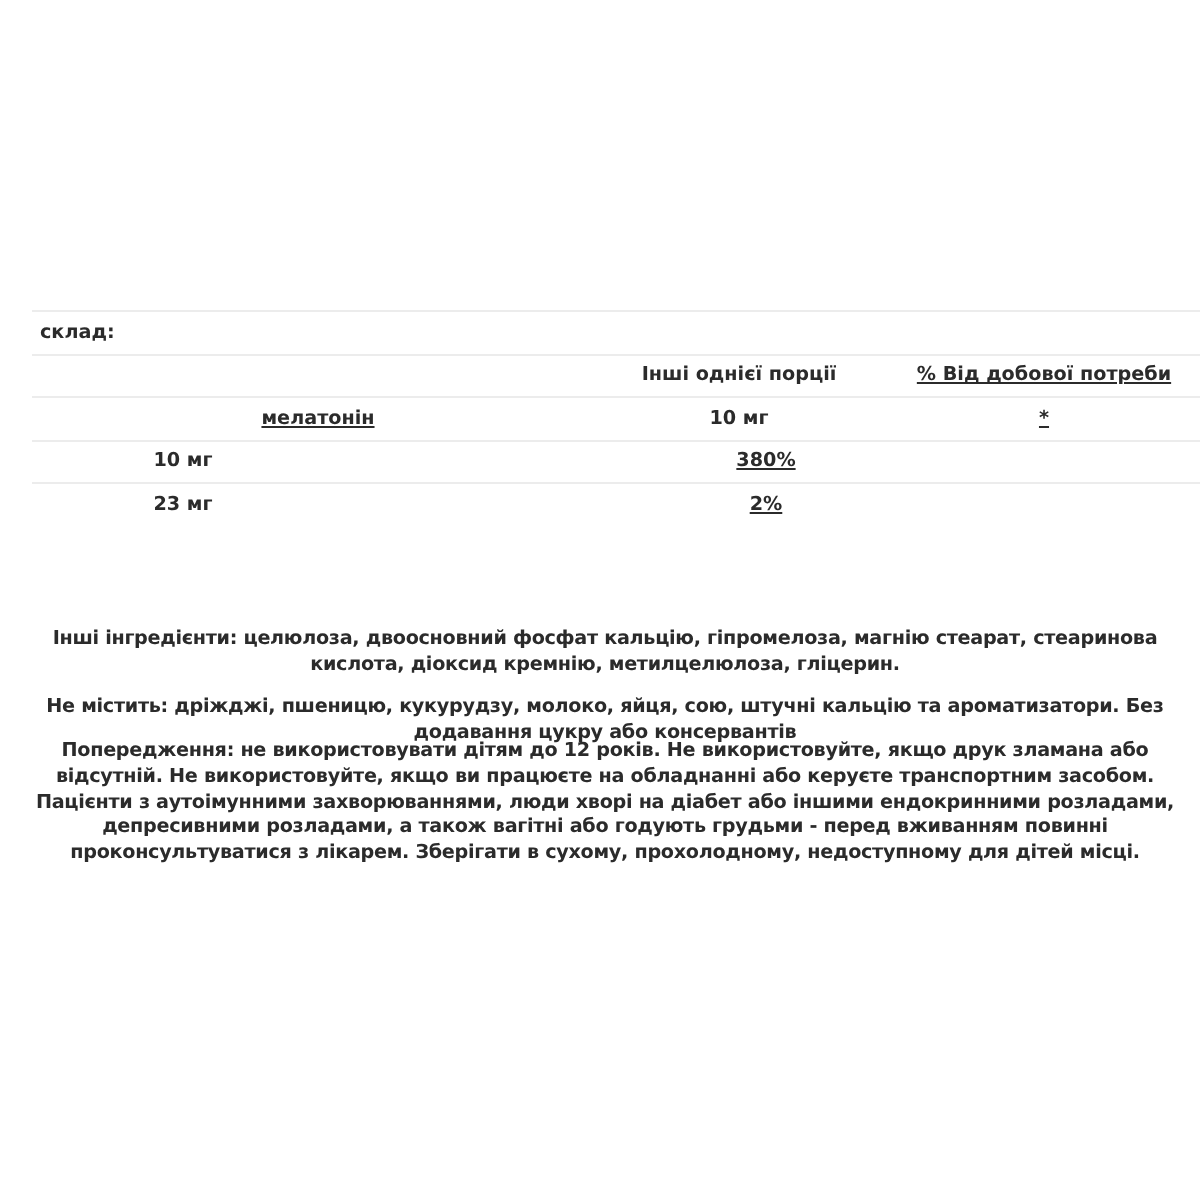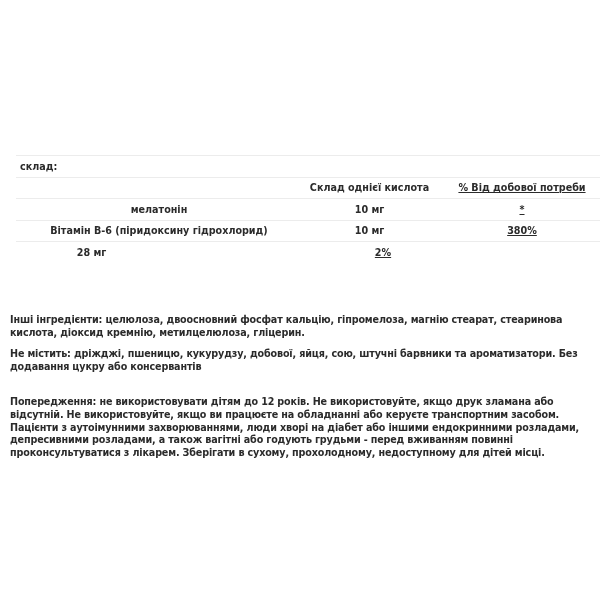--- a/index.html
+++ b/index.html
@@ -29,57 +29,57 @@
       border-top: 1px solid #ececec;
       box-sizing: border-box;
       display: flex;
       align-items: center;
       padding-left: 4px;
       white-space: nowrap;
     }
     .row.last {
       border-bottom: 1px solid #ececec;
     }
-    .col-name { width: 278px; }
+    .col-name { width: 278px; text-decoration: underline; }
     .col-amount { width: 143px; }
     .col-dv { flex: 1; text-decoration: underline; }
     .text-block {
       position: absolute;
       left: 10px;
       width: 585px;
       line-height: 12.8px;
       letter-spacing: -0.15px;
+      text-align: center;
     }
     .other { top: 314px; }
     .free { top: 348px; }
-    .warning { top: 396px; }
+    .warning { top: 370px; }
   </style>
 </head>
 <body>
 
 <div class="panel">
   <div class="row">
     <span>склад:</span>
   </div>
   <div class="row">
     <span class="col-name"></span>
-    <span class="col-amount">Склад однієї кислота</span>
+    <span class="col-amount">Інші однієї порції</span>
     <span class="col-dv">% Від добової потреби</span>
   </div>
   <div class="row">
     <span class="col-name">мелатонін</span>
     <span class="col-amount">10 мг</span>
     <span class="col-dv">*</span>
   </div>
   <div class="row">
-    <span class="col-name">Вітамін B-6 (піридоксину гідрохлорид)</span>
     <span class="col-amount">10 мг</span>
     <span class="col-dv">380%</span>
   </div>
   <div class="row">
-    <span class="col-amount">28 мг</span>
+    <span class="col-amount">23 мг</span>
     <span class="col-dv">2%</span>
   </div>
 </div>
 
 <div class="text-block other">Інші інгредієнти: целюлоза, двоосновний фосфат кальцію, гіпромелоза, магнію стеарат, стеаринова кислота, діоксид кремнію, метилцелюлоза, гліцерин.</div>
-<div class="text-block free">Не містить: дріжджі, пшеницю, кукурудзу, добової, яйця, сою, штучні барвники та ароматизатори. Без додавання цукру або консервантів</div>
+<div class="text-block free">Не містить: дріжджі, пшеницю, кукурудзу, молоко, яйця, сою, штучні кальцію та ароматизатори. Без додавання цукру або консервантів</div>
 <div class="text-block warning">Попередження: не використовувати дітям до 12 років. Не використовуйте, якщо друк зламана або відсутній. Не використовуйте, якщо ви працюєте на обладнанні або керуєте транспортним засобом. Пацієнти з аутоімунними захворюваннями, люди хворі на діабет або іншими ендокринними розладами, депресивними розладами, а також вагітні або годують грудьми - перед вживанням повинні проконсультуватися з лікарем. Зберігати в сухому, прохолодному, недоступному для дітей місці.</div>
 
 </body></html>

